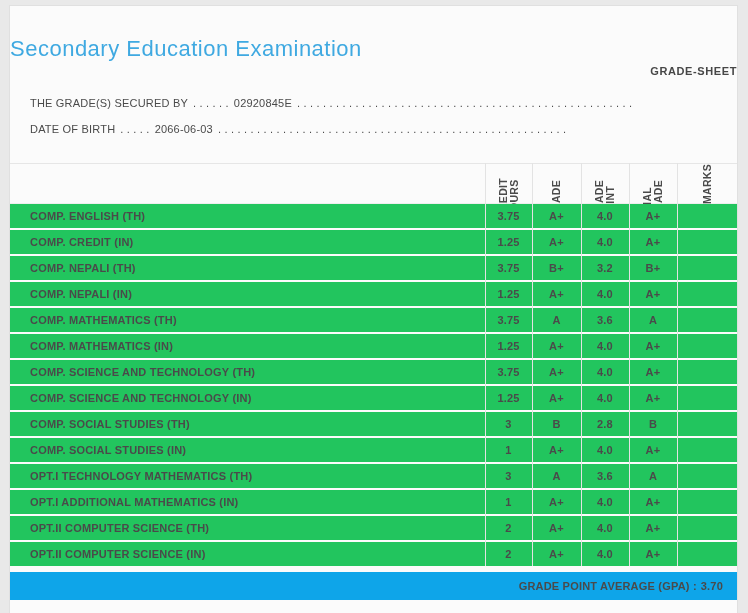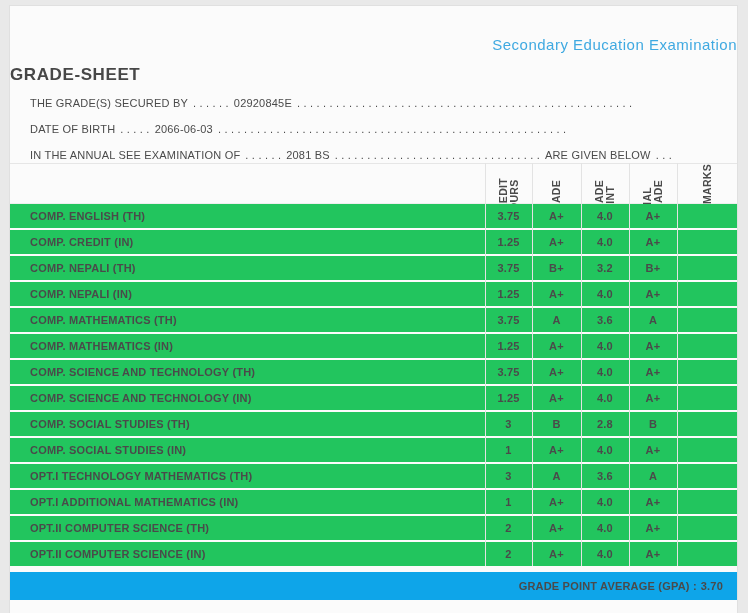--- a/index.html
+++ b/index.html
@@ -14,30 +14,30 @@
     position: absolute;
     left: 9px; top: 5px;
     width: 729px; height: 620px;
     background: #fbfbfb;
     border: 1px solid #e0e0e0;
   }
   .inner { position: absolute; left: 0; top: 0; width: 727px; height: 608px; }
 
   .title {
     position: absolute; top: 30px; left: 0; width: 100%;
-    text-align: right;
-    font-size: 15px;
+    text-align: left;
+    font-size: 22px;
     color: #3FA9E1;
     letter-spacing: 0.5px;
     font-weight: 400;
   }
   .subtitle {
     position: absolute; top: 59px; left: 0; width: 100%;
-    text-align: left;
-    font-size: 17px;
+    text-align: right;
+    font-size: 11px;
     font-weight: bold;
     color: #474747;
     letter-spacing: 0.6px;
   }
 
   .info-block { position: absolute; top: 84px; left: 14px; right: 12px; }
   .info-line {
     height: 26px; line-height: 26px;
     font-size: 11px; font-weight: normal;
     color: #4a4a4a;
@@ -112,23 +112,20 @@
     <div class="title">Secondary Education Examination</div>
     <div class="subtitle">GRADE-SHEET</div>
 
     <div class="info-block">
       <div class="info-line">
         <span>THE GRADE(S) SECURED BY</span><span>. . . . . .</span><span>02920845E</span><span>. . . . . . . . . . . . . . . . . . . . . . . . . . . . . . . . . . . . . . . . . . . . . . . . . . . .</span>
       </div>
       <div class="info-line">
         <span>DATE OF BIRTH</span><span>. . . . .</span><span>2066-06-03</span><span>. . . . . . . . . . . . . . . . . . . . . . . . . . . . . . . . . . . . . . . . . . . . . . . . . . . . . .</span>
       </div>
-      <div class="info-line">
-        <span>IN THE ANNUAL SEE EXAMINATION OF</span><span>. . . . . .</span><span>2081 BS</span><span>. . . . . . . . . . . . . . . . . . . . . . . . . . . . . . . .</span><span>ARE GIVEN BELOW</span><span>. . .</span>
-      </div>
     </div>
 
     <div class="thead">
       <div class="hcell subjects">SUBJECTS</div>
       <div class="hcell">
           <span class="vhead">CREDIT
 HOURS</span>
         </div>
       <div class="hcell">
           <span class="vhead">GRADE</span>

